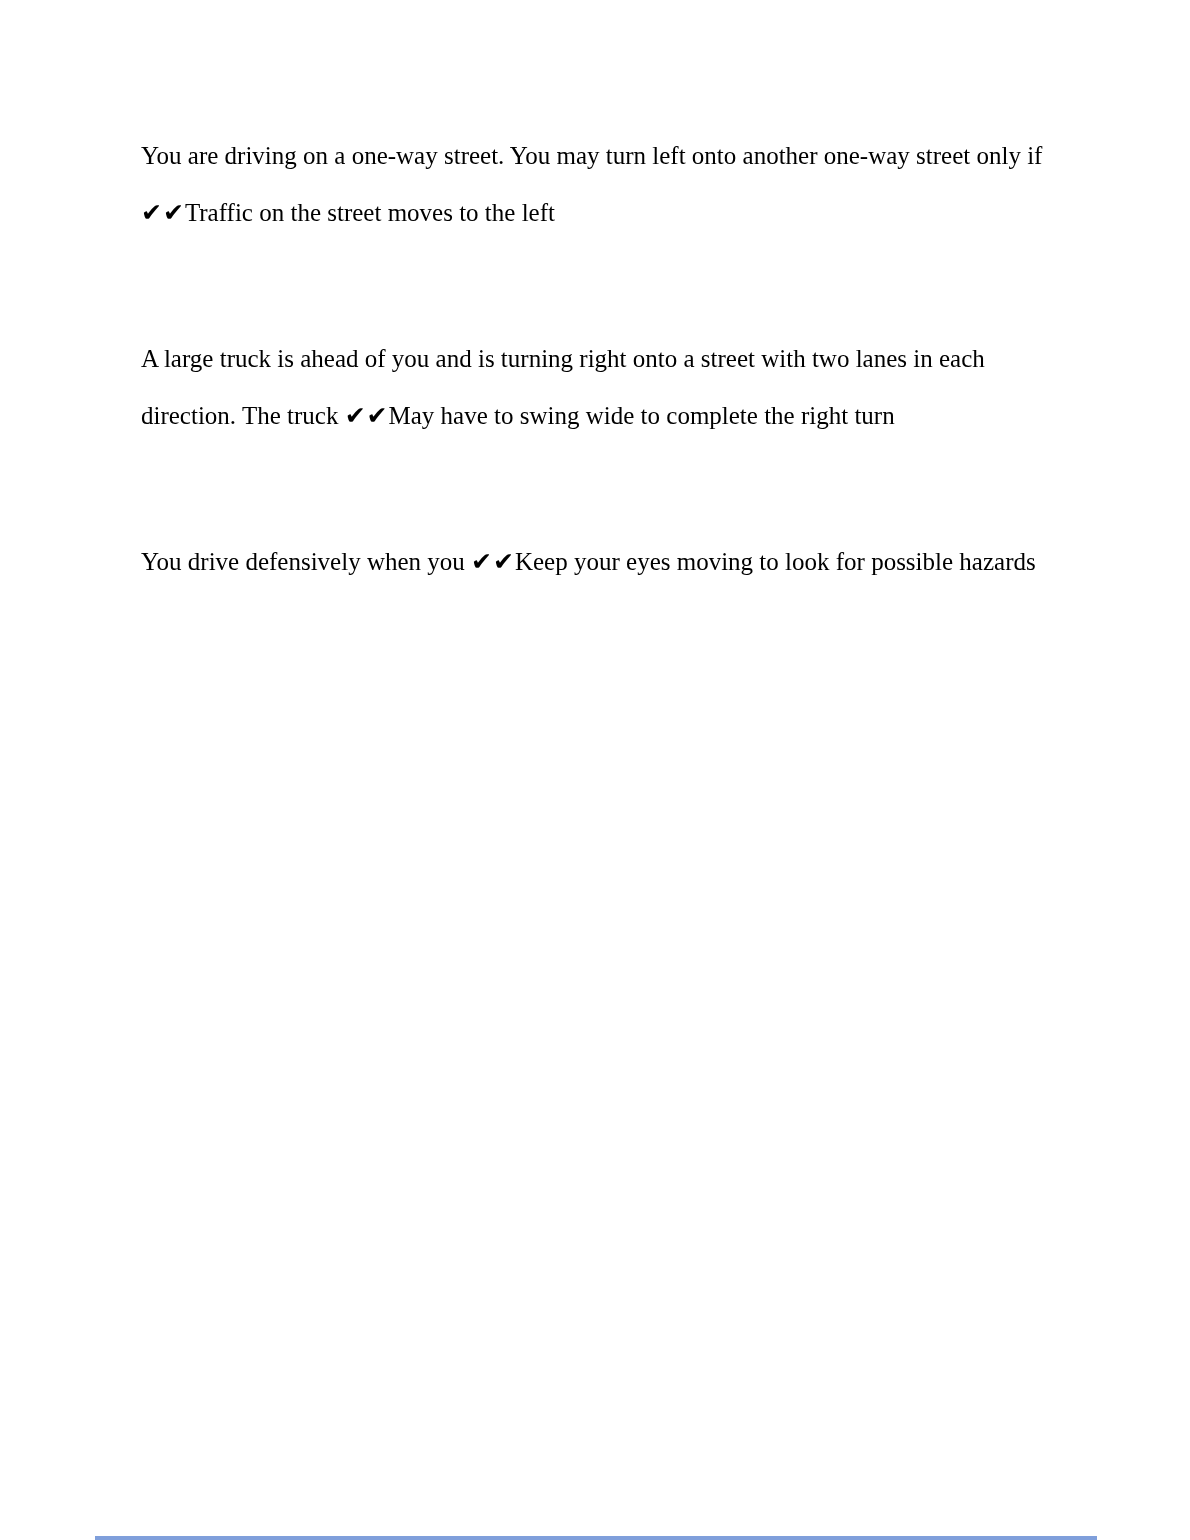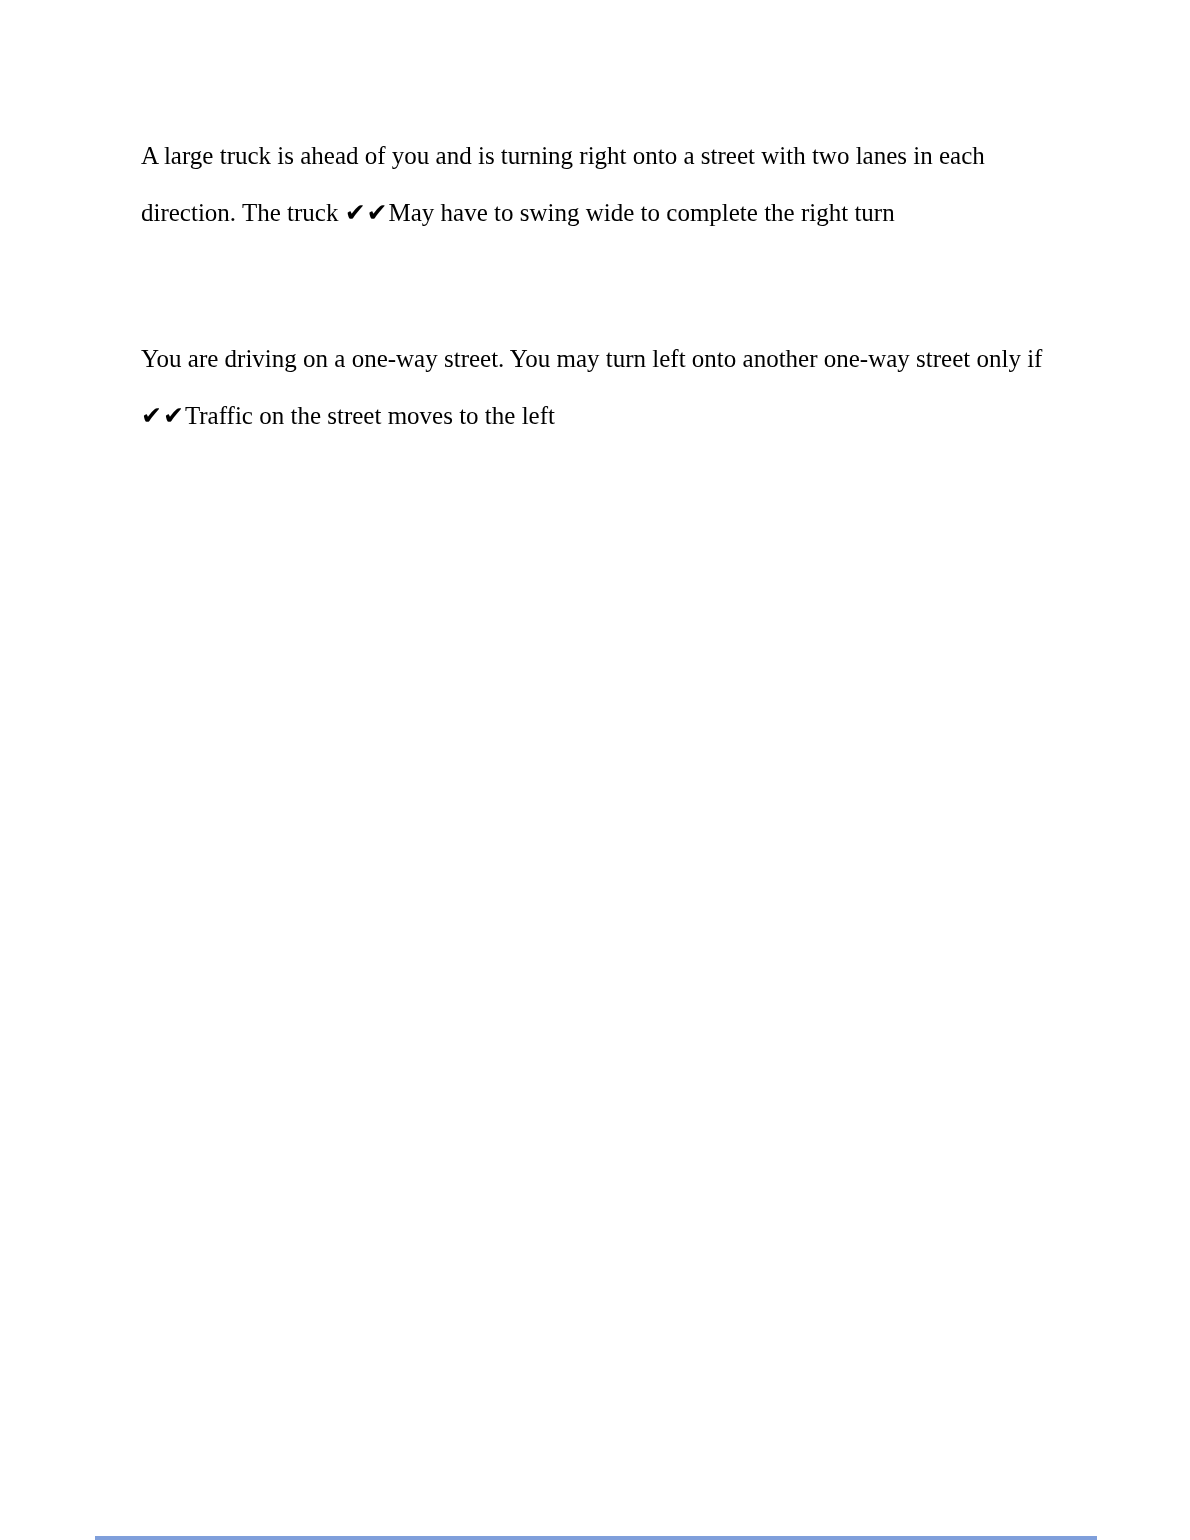--- a/index.html
+++ b/index.html
@@ -43,27 +43,31 @@
   }
 </style>
 </head>
 <body style="background: rgb(255, 255, 255);">
 
 <div class="page-content">
 
 
 
   <p class="qa-block">
+    <span>You are driving on a one-way street. You may turn left onto another one-way street only if</span>
+    <span class="answer-checks">✔✔</span><span>Traffic on the street moves to the left</span>
+  </p>
+
+  <p class="qa-block">
     <span>A large truck is ahead of you and is turning right onto a street with two lanes in each direction. The truck</span>
     <span class="answer-checks">✔✔</span><span>May have to swing wide to complete the right turn</span>
   </p>
 
-  <p class="qa-block">
-    <span>You are driving on a one-way street. You may turn left onto another one-way street only if</span>
-    <span class="answer-checks">✔✔</span><span>Traffic on the street moves to the left</span>
-  </p>
 
 
-
+  <p class="qa-block">
+    <span>You drive defensively when you</span>
+    <span class="answer-checks">✔✔</span><span>Keep your eyes moving to look for possible hazards</span>
+  </p>
 
 </div>
 
 <div class="bottom-rule" style="background: rgb(127, 159, 219);"></div>
 
 </body></html>

